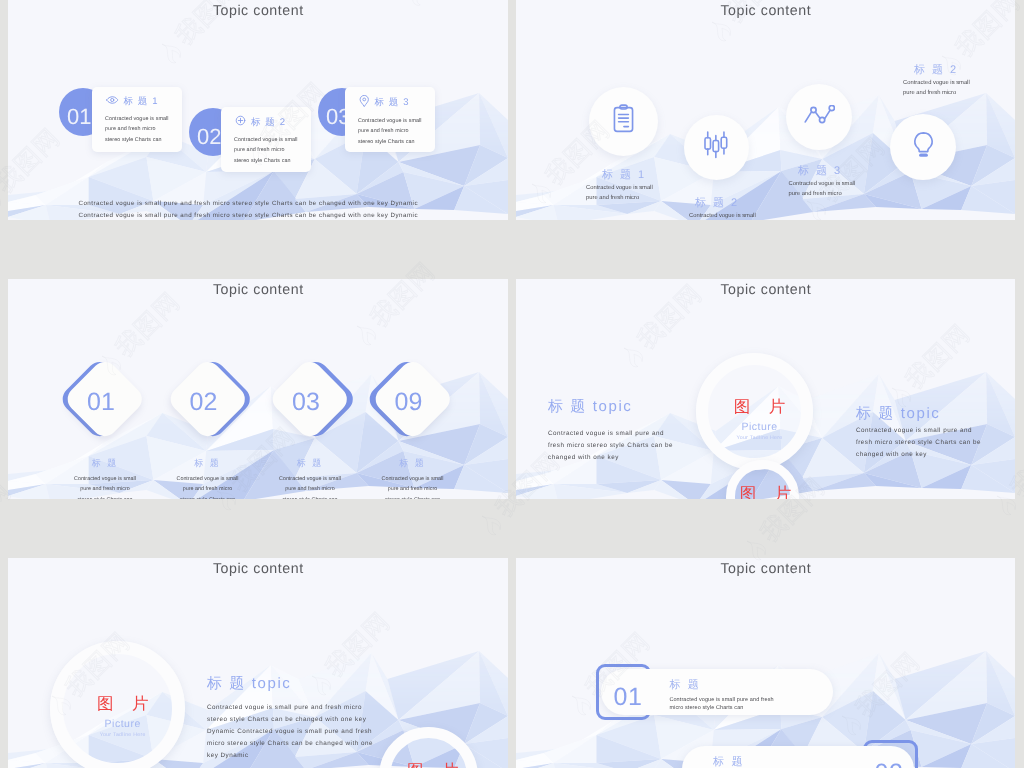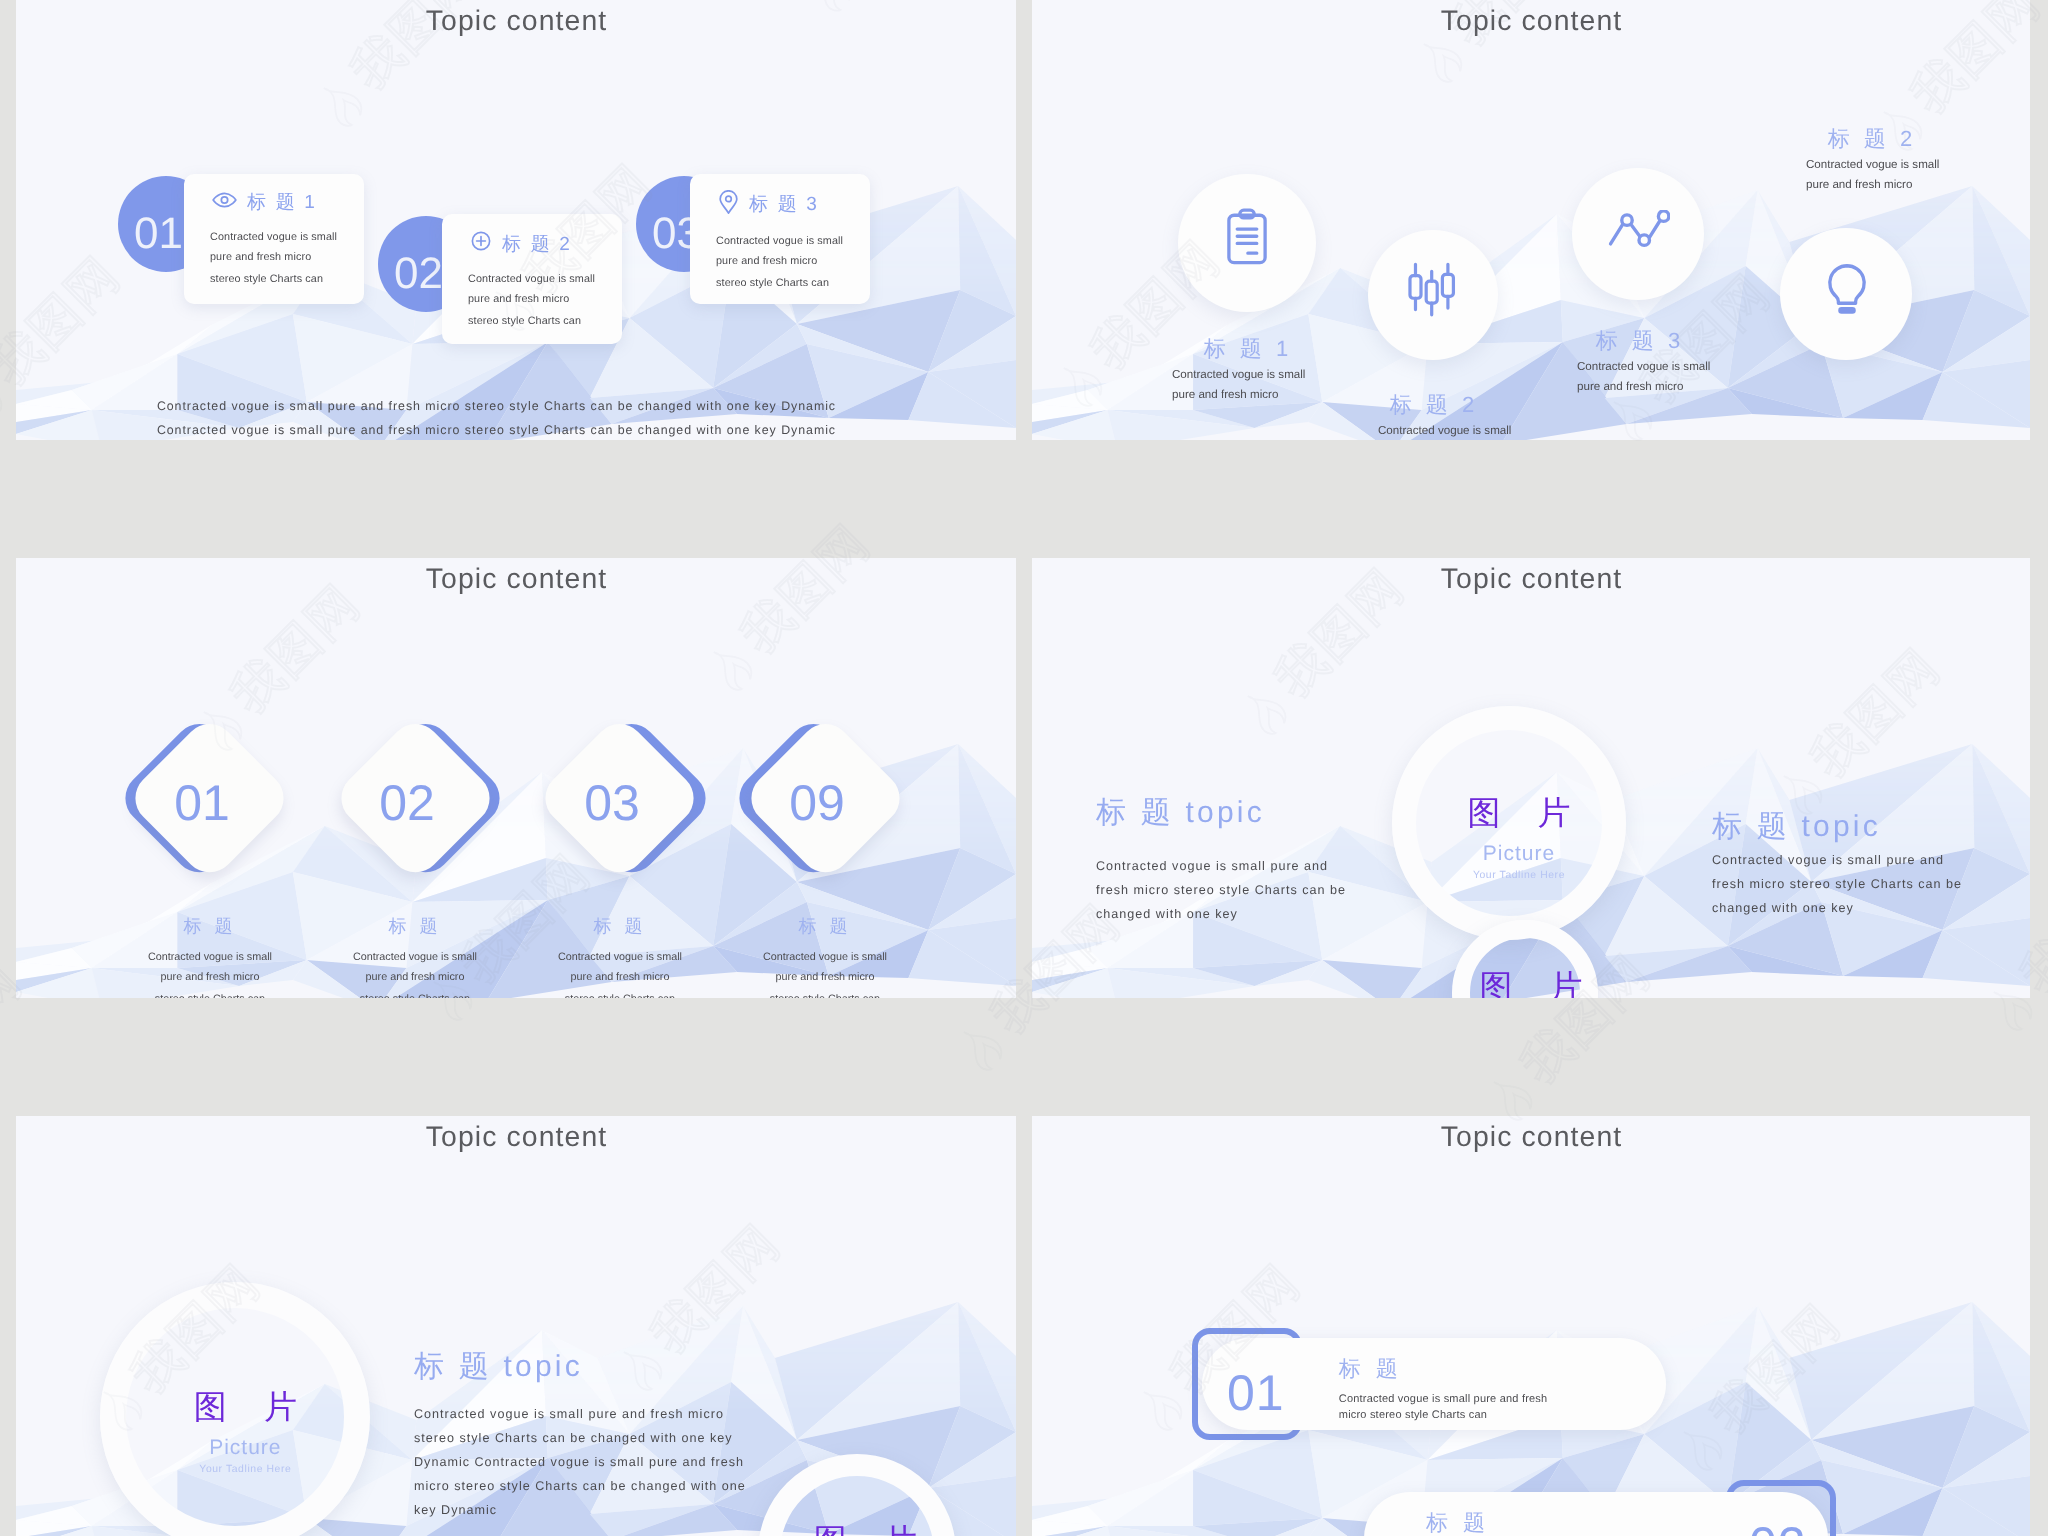--- a/index.html
+++ b/index.html
@@ -29,21 +29,21 @@
 
 .s3-dia{position:absolute;border-radius:13px;transform:rotate(45deg);}
 .s3-back{background:#7a93e7;}
 .s3-front{background:#fcfcfb;box-shadow:2px 3px 7px rgba(125,135,170,.18);}
 .s3-num{position:absolute;width:60px;text-align:center;font-size:25px;color:#8ba2ee;font-weight:300;letter-spacing:0;line-height:25px;}
 .s3-h{position:absolute;width:110px;text-align:center;font-size:9px;color:#9fb2f0;letter-spacing:2px;}
 .s3-b{position:absolute;width:64px;text-align:center;font-size:5.4px;line-height:10.5px;color:#4c4c50;}
 
 
 .ring{position:absolute;border-radius:50%;background:#f7f8fc;box-shadow:0 3px 10px rgba(125,135,170,.16);}
-.pic-cn{font-size:16.5px;color:#6d28d9;letter-spacing:7px;line-height:26px;}
+.pic-cn{font-size:16.5px;color:#ef4444;letter-spacing:7px;line-height:26px;}
 .pic-en{font-size:10.5px;color:#a6b8f1;line-height:14px;letter-spacing:.5px;margin-left:-7px;}
 .pic-tag{font-size:5.2px;color:#b6c4f3;letter-spacing:.3px;line-height:9px;margin-left:-7px;}
 .pic-wrap{position:absolute;width:100%;text-align:center;}
 .sx-h{position:absolute;font-size:15px;color:#96abf0;letter-spacing:1.6px;white-space:nowrap;}
 .sx-b{position:absolute;font-size:6.3px;line-height:12px;color:#4c4c50;letter-spacing:.5px;}
 
 
 .s6-back{position:absolute;border:3.5px solid #7b94e8;border-radius:9px;}
 .s6-pill{position:absolute;background:#fdfdfd;border-radius:23px;box-shadow:0 2px 8px rgba(125,135,170,.17);}
 .s6-num{position:absolute;font-size:25px;color:#8ba2ee;font-weight:300;letter-spacing:.5px;line-height:25px;}

